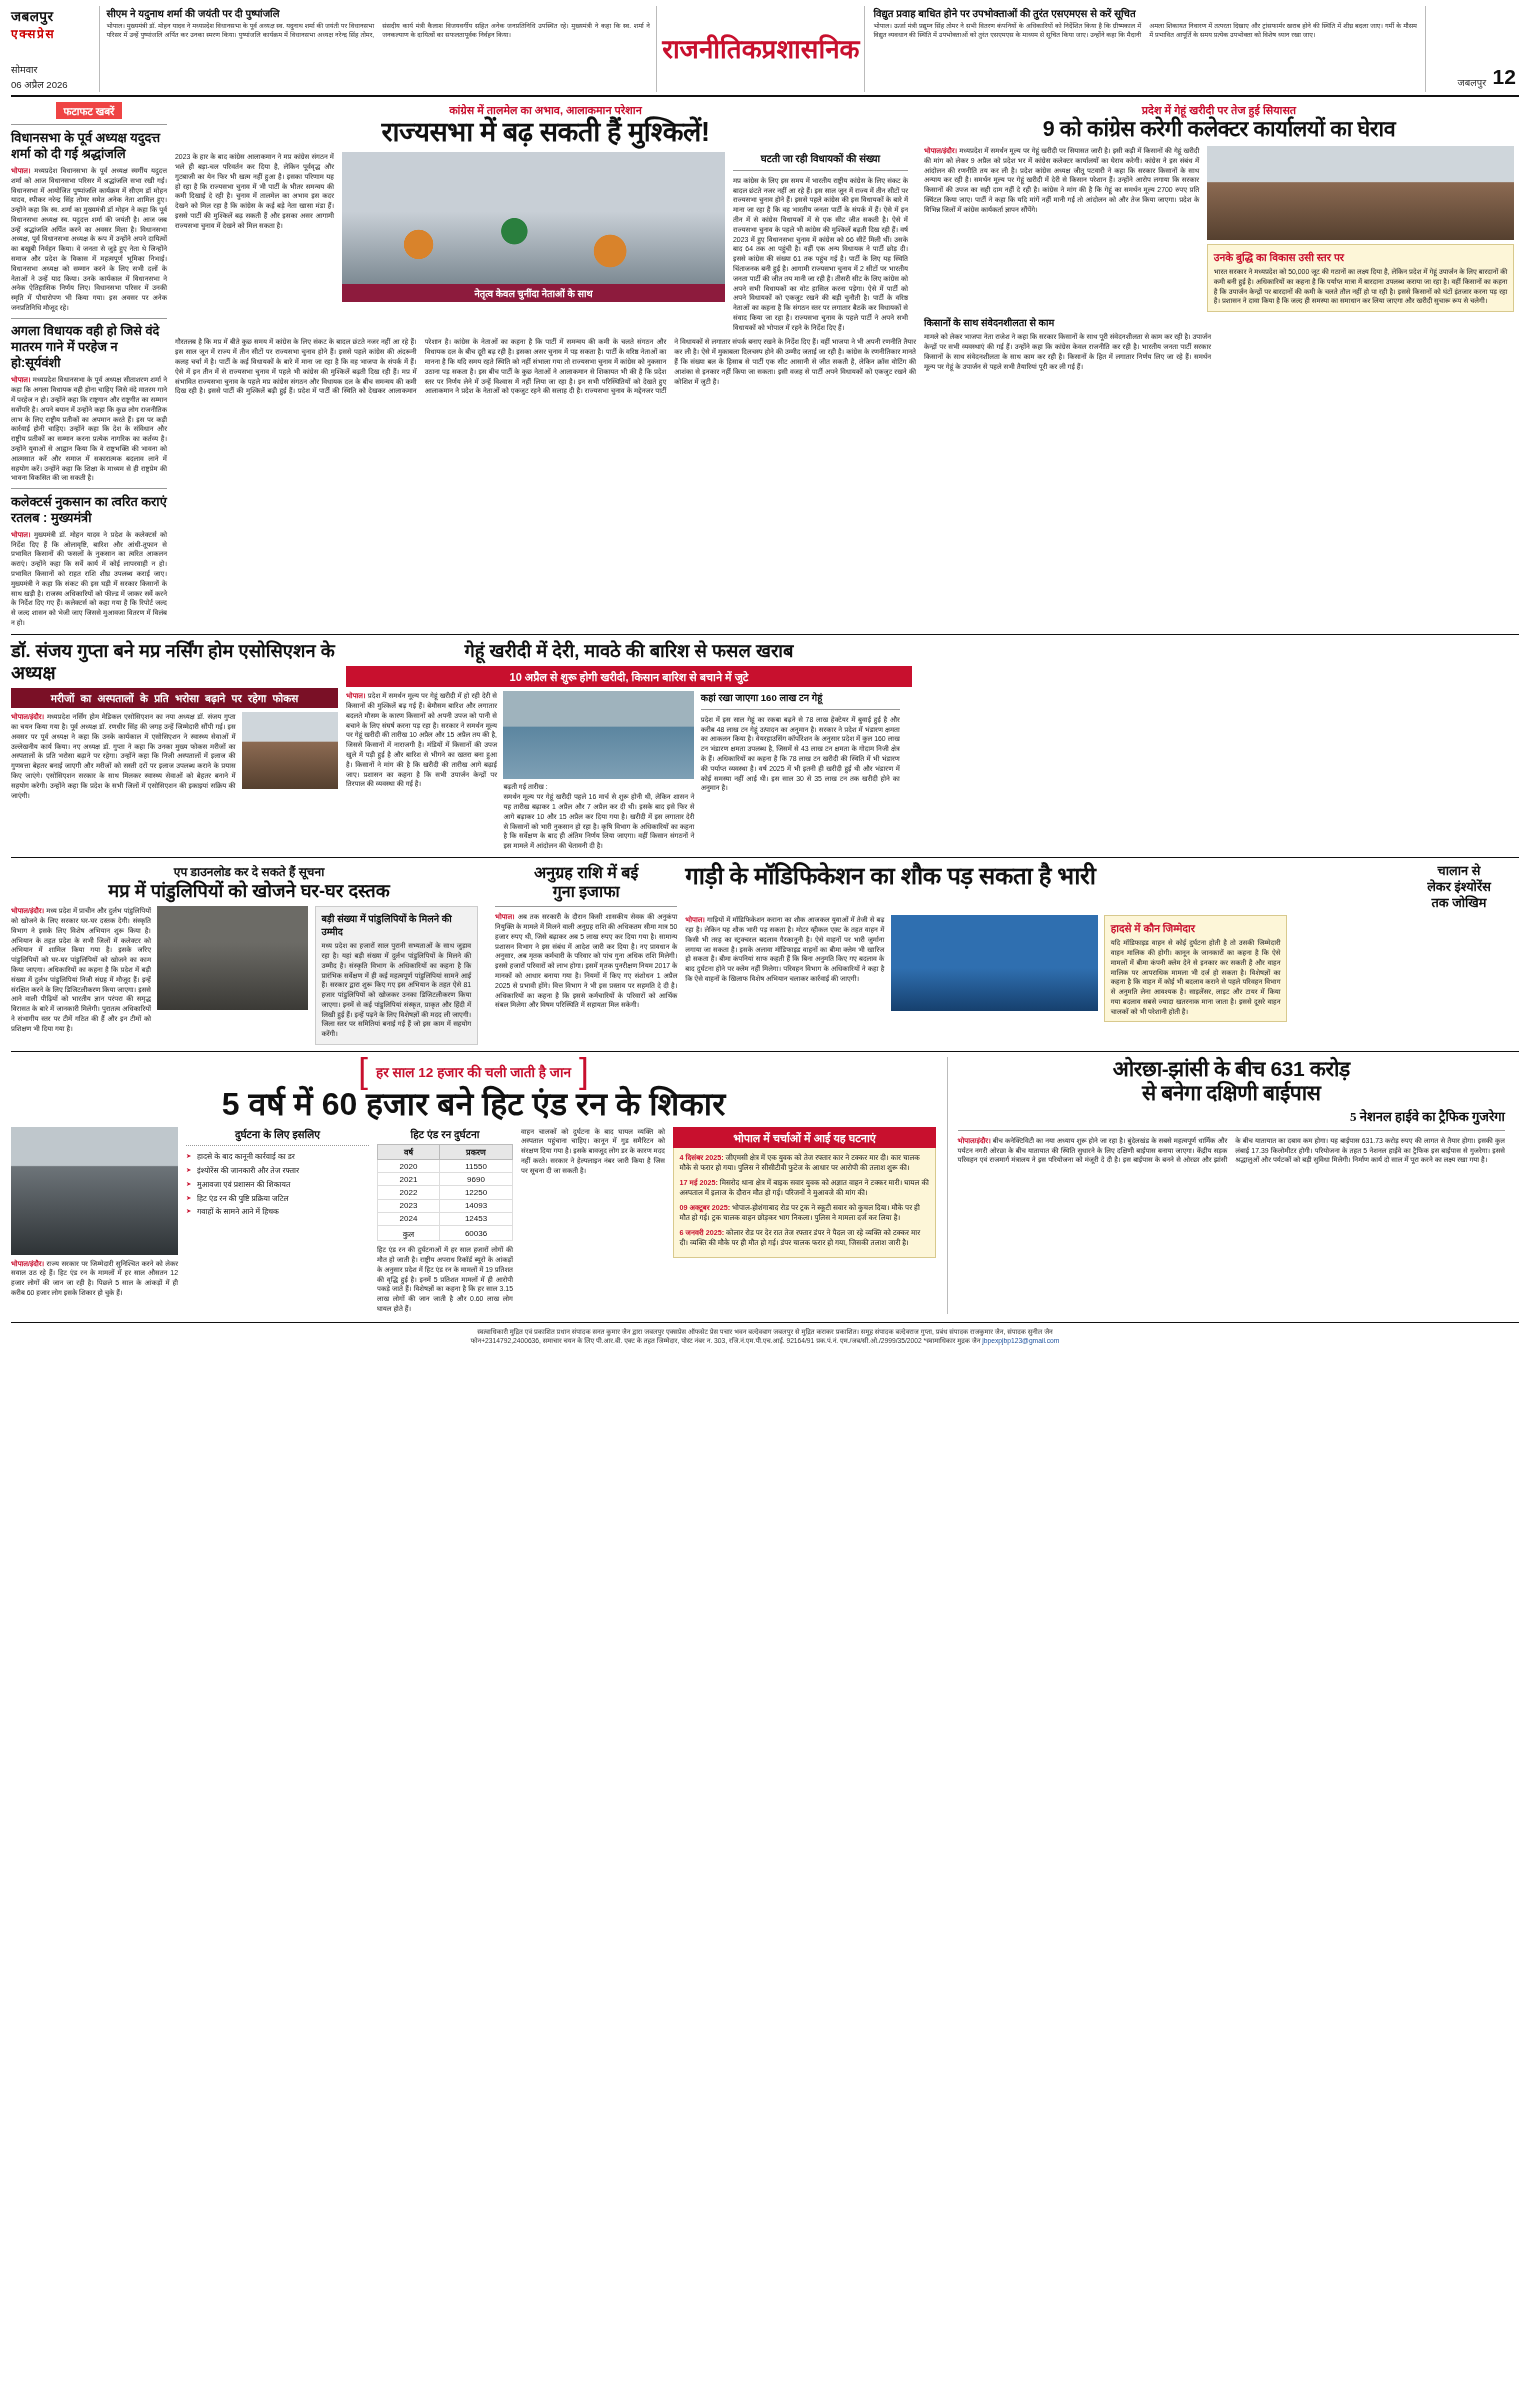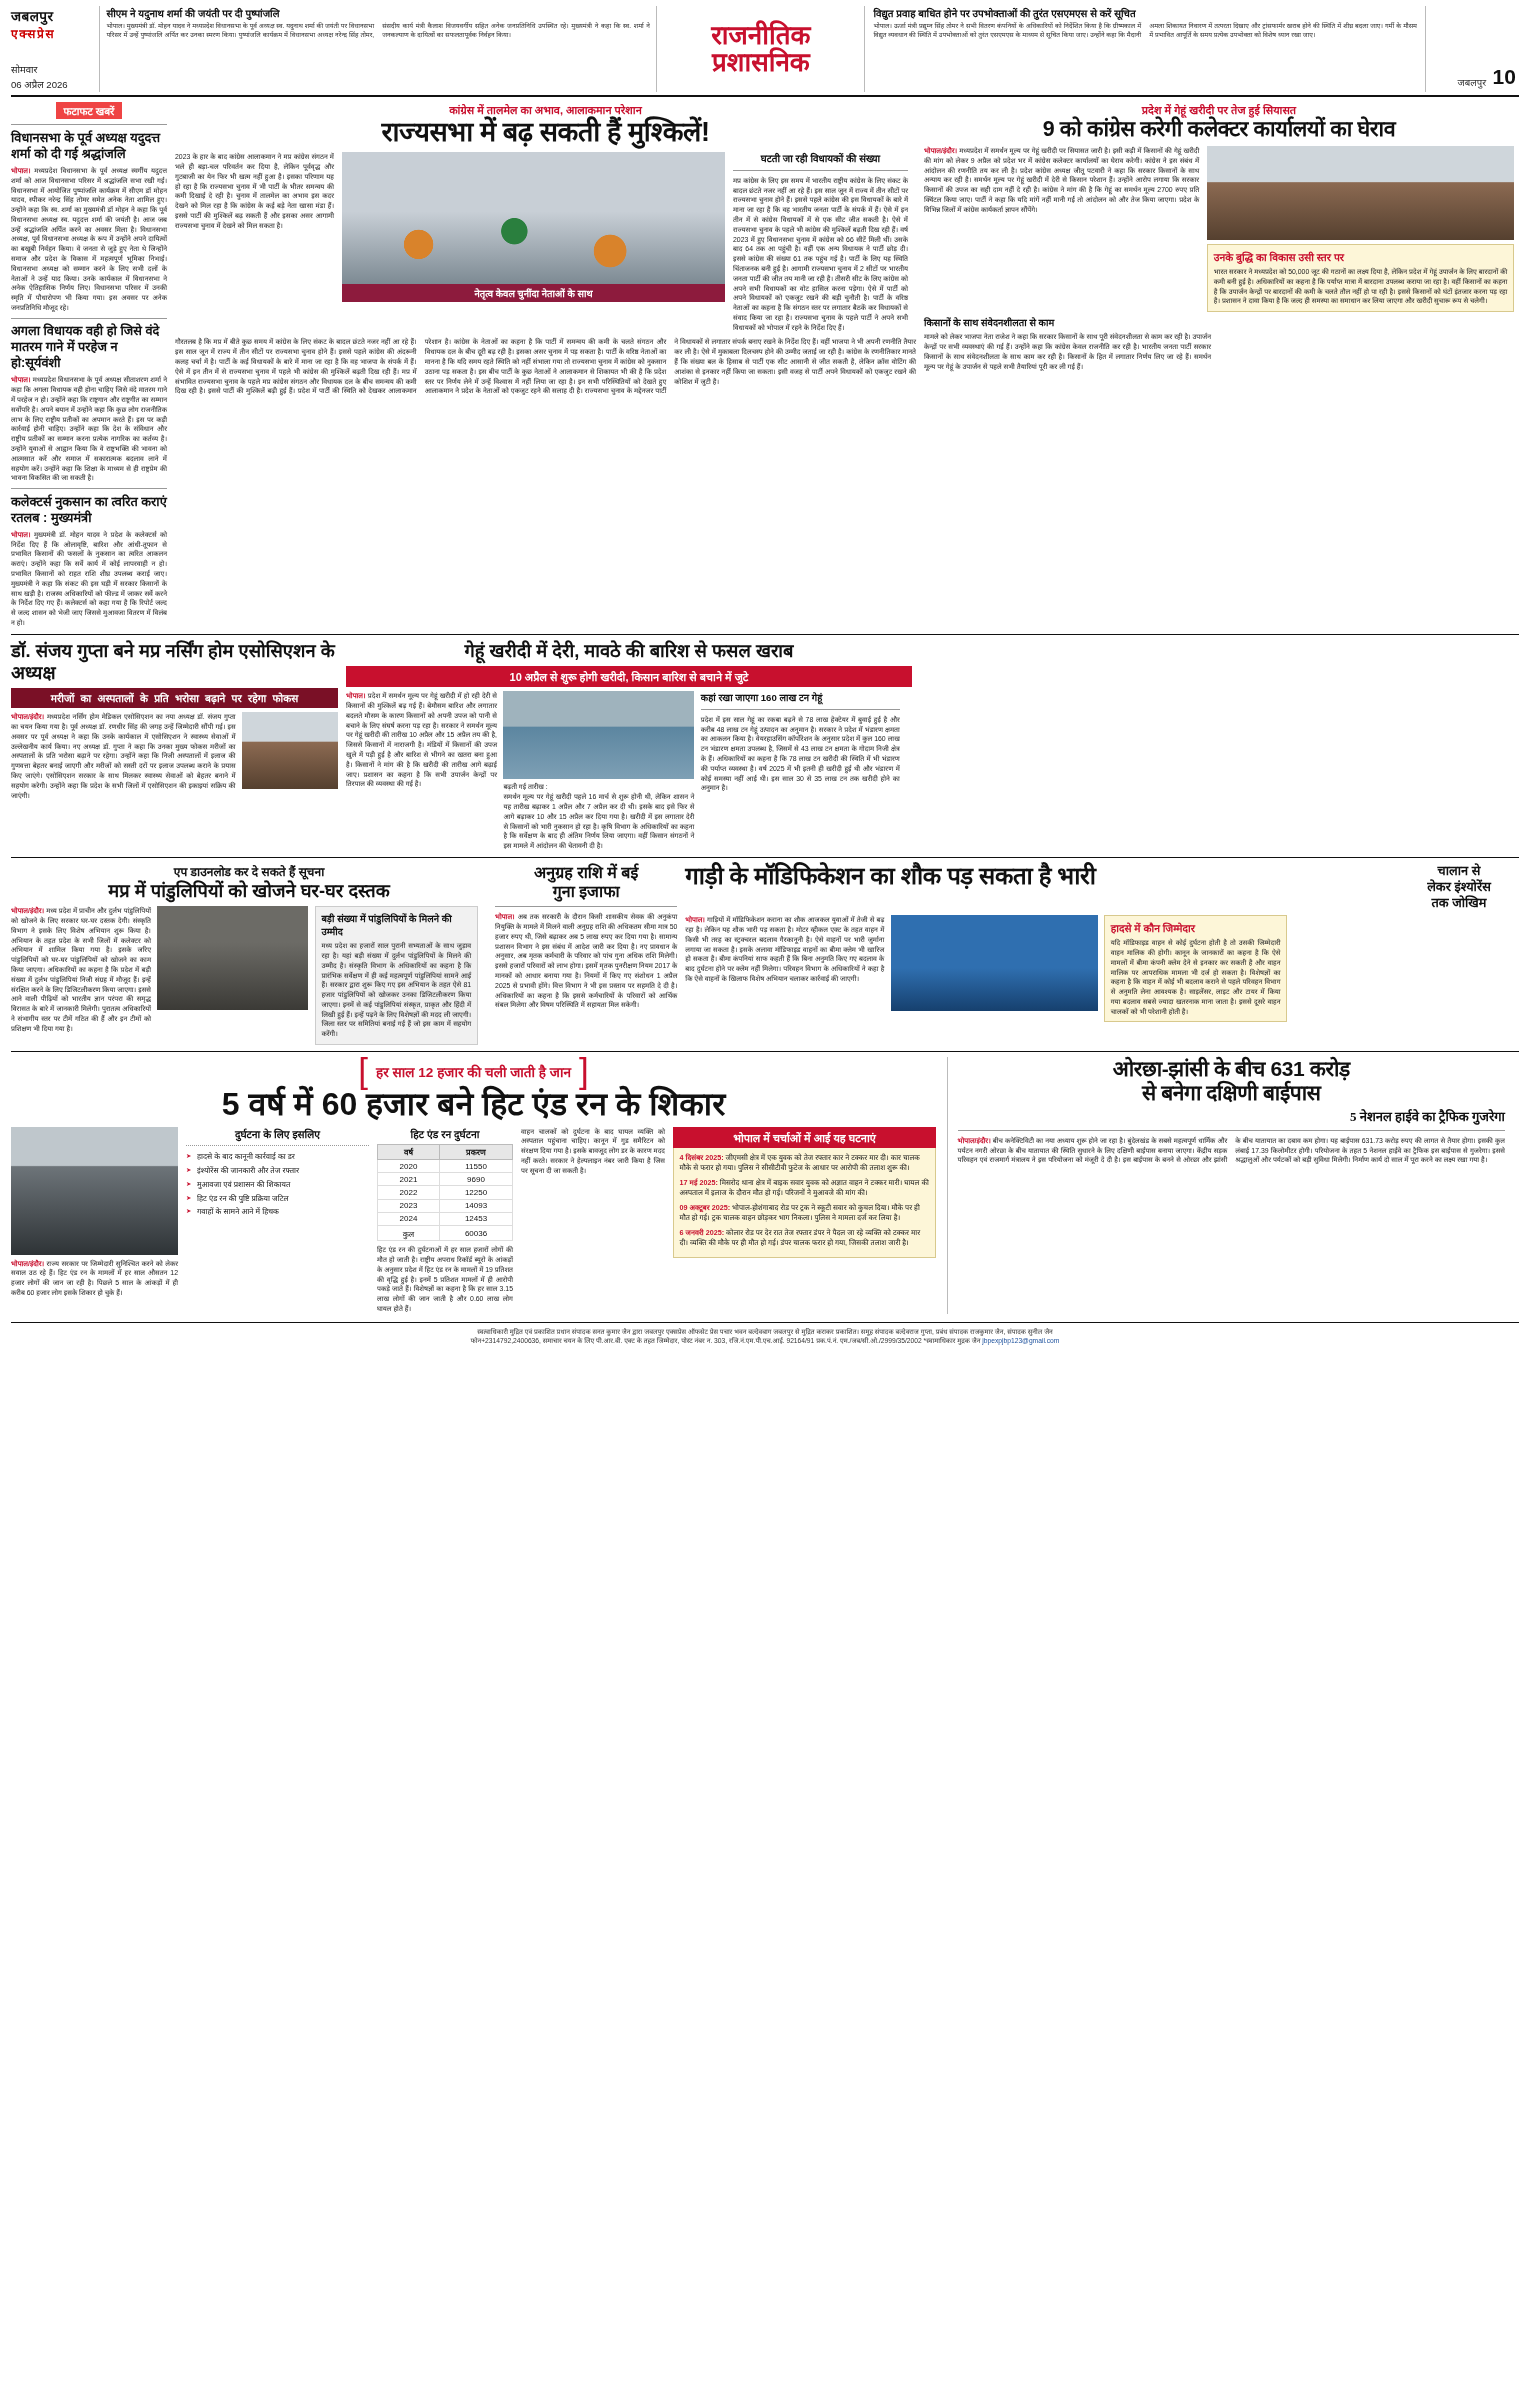--- a/index.html
+++ b/index.html
@@ -14,21 +14,21 @@
 
   
   .masthead { display:flex; align-items:stretch; border-bottom:2.4px solid #111; padding-bottom:3.2px; }
   .mh-left { width:89px; border-right:0.8px solid #bbb; padding-right:4.8px; }
   .mh-logo { font-size:13.6px; font-weight:bold; letter-spacing:0.4px; color:#111; }
   .mh-logo .sub { color:#c00; font-size:12px; letter-spacing:1.6px; }
   .mh-date { margin-top:21px; font-size:9.6px; line-height:1.5; color:#222; }
   .mh-news { flex:1; padding:0 6.4px; border-right:0.8px solid #bbb; }
   .mh-news-head { font-size:10px; font-weight:bold; color:#111; margin-bottom:1.6px; }
   .mh-news-body { font-size:6.5px; line-height:1.32; color:#333; column-count:2; column-gap:8px; text-align:justify; }
-  .mh-center { width:207px; display:flex; align-items:center; justify-content:center; flex-direction:column; }
+  .mh-center { width:207px; display:flex; align-items:center; justify-content:center; }
   .mh-center .t1 { color:#c8102e; font-size:26px; font-weight:bold; line-height:1.05; }
   .mh-center .t2 { color:#c8102e; font-size:26px; font-weight:bold; line-height:1.05; }
   .mh-right { flex:1; padding:0 8px; border-left:0.8px solid #bbb; }
   .mh-edition { width:94px; border-left:0.8px solid #bbb; display:flex; align-items:flex-end; justify-content:flex-end; padding:0 3.2px 3.2px 4.8px; }
   .mh-edition .city { font-size:9.6px; color:#333; margin-right:6.4px; }
   .mh-edition .pg { font-size:21px; font-weight:bold; color:#111; }
 
   
   .cols { display:flex; gap:8px; margin-top:4.8px; }
   .col-a { width:156px; }
@@ -120,21 +120,21 @@
     <div class="mh-center">
       <div class="t1">राजनीतिक</div>
       <div class="t2">प्रशासनिक</div>
     </div>
     <div class="mh-right">
       <div class="mh-news-head">विद्युत प्रवाह बाधित होने पर उपभोक्ताओं की तुरंत एसएमएस से करें सूचित</div>
       <div class="mh-news-body">भोपाल। ऊर्जा मंत्री प्रद्युम्न सिंह तोमर ने सभी वितरण कंपनियों के अधिकारियों को निर्देशित किया है कि ग्रीष्मकाल में विद्युत व्यवधान की स्थिति में उपभोक्ताओं को तुरंत एसएमएस के माध्यम से सूचित किया जाए। उन्होंने कहा कि मैदानी अमला शिकायत निवारण में तत्परता दिखाए और ट्रांसफार्मर खराब होने की स्थिति में शीघ्र बदला जाए। गर्मी के मौसम में प्रभावित आपूर्ति के समय प्रत्येक उपभोक्ता को विशेष ध्यान रखा जाए।</div>
     </div>
     <div class="mh-edition">
       <span class="city">जबलपुर</span>
-      <span class="pg">10</span>
+      <span class="pg">12</span>
     </div>
   </div>
 
   <div class="cols">
 
     <div class="col-a">
       <div class="badge-wrap"><span class="badge">फटाफट खबरें</span></div>
       <div class="hr-thin"></div>
       <div class="hl">विधानसभा के पूर्व अध्यक्ष यदुदत्त शर्मा को दी गई श्रद्धांजलि</div>
       <div class="body-txt">

